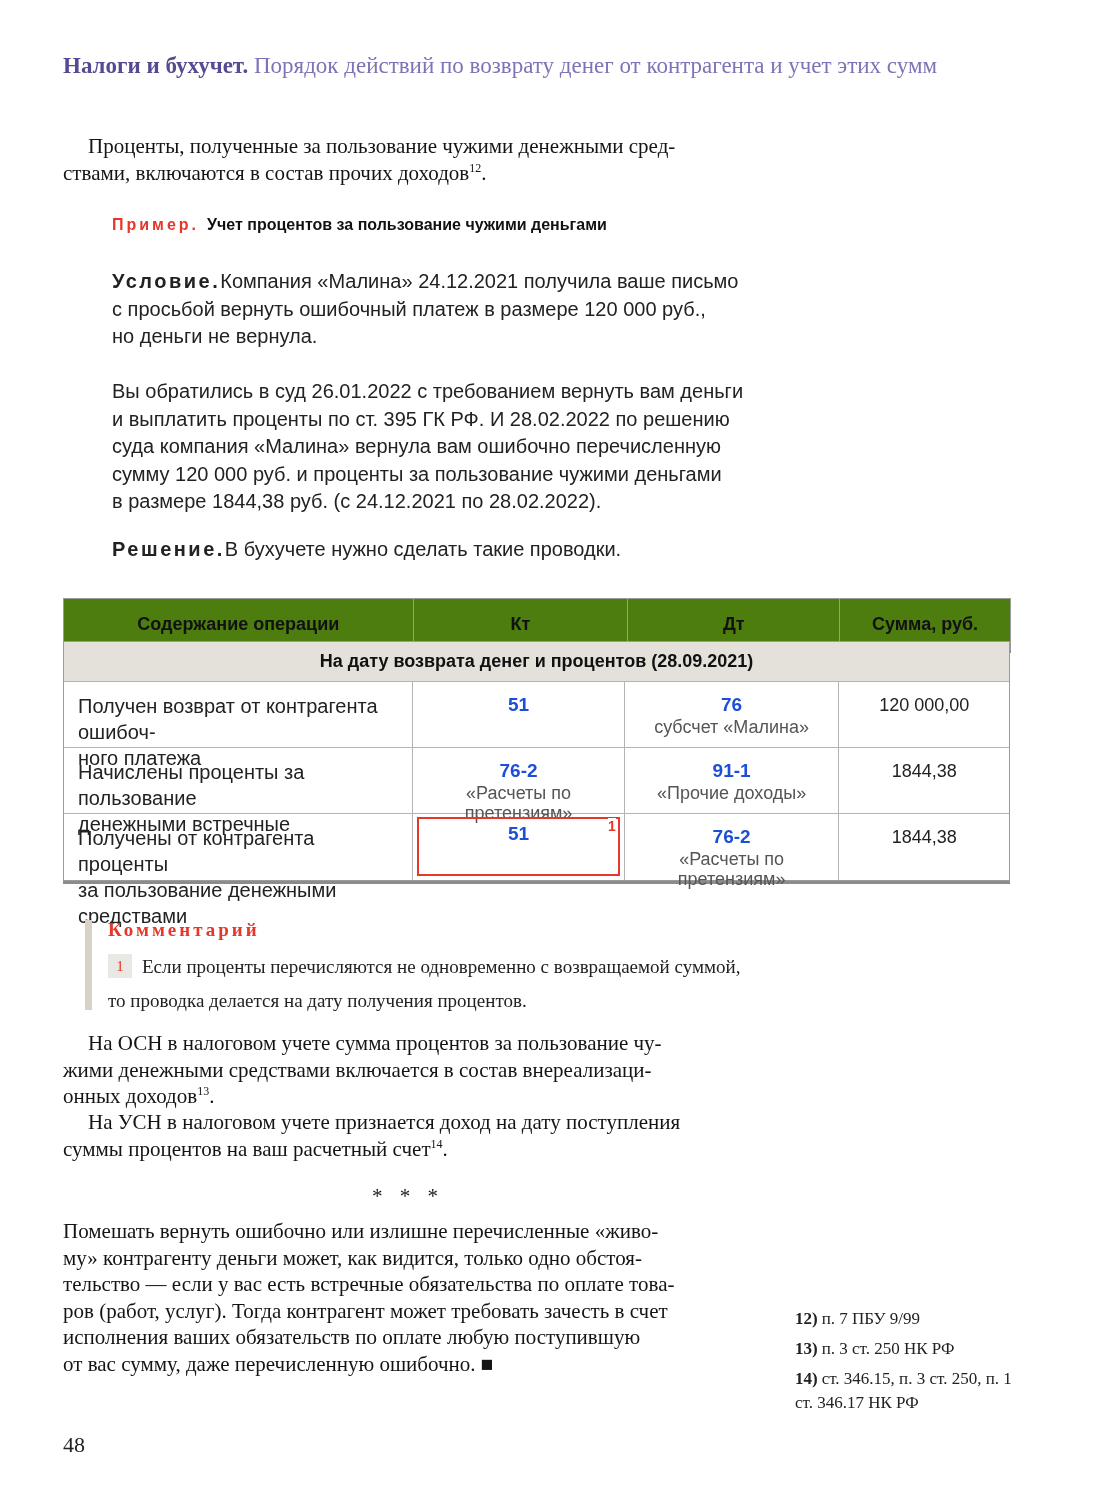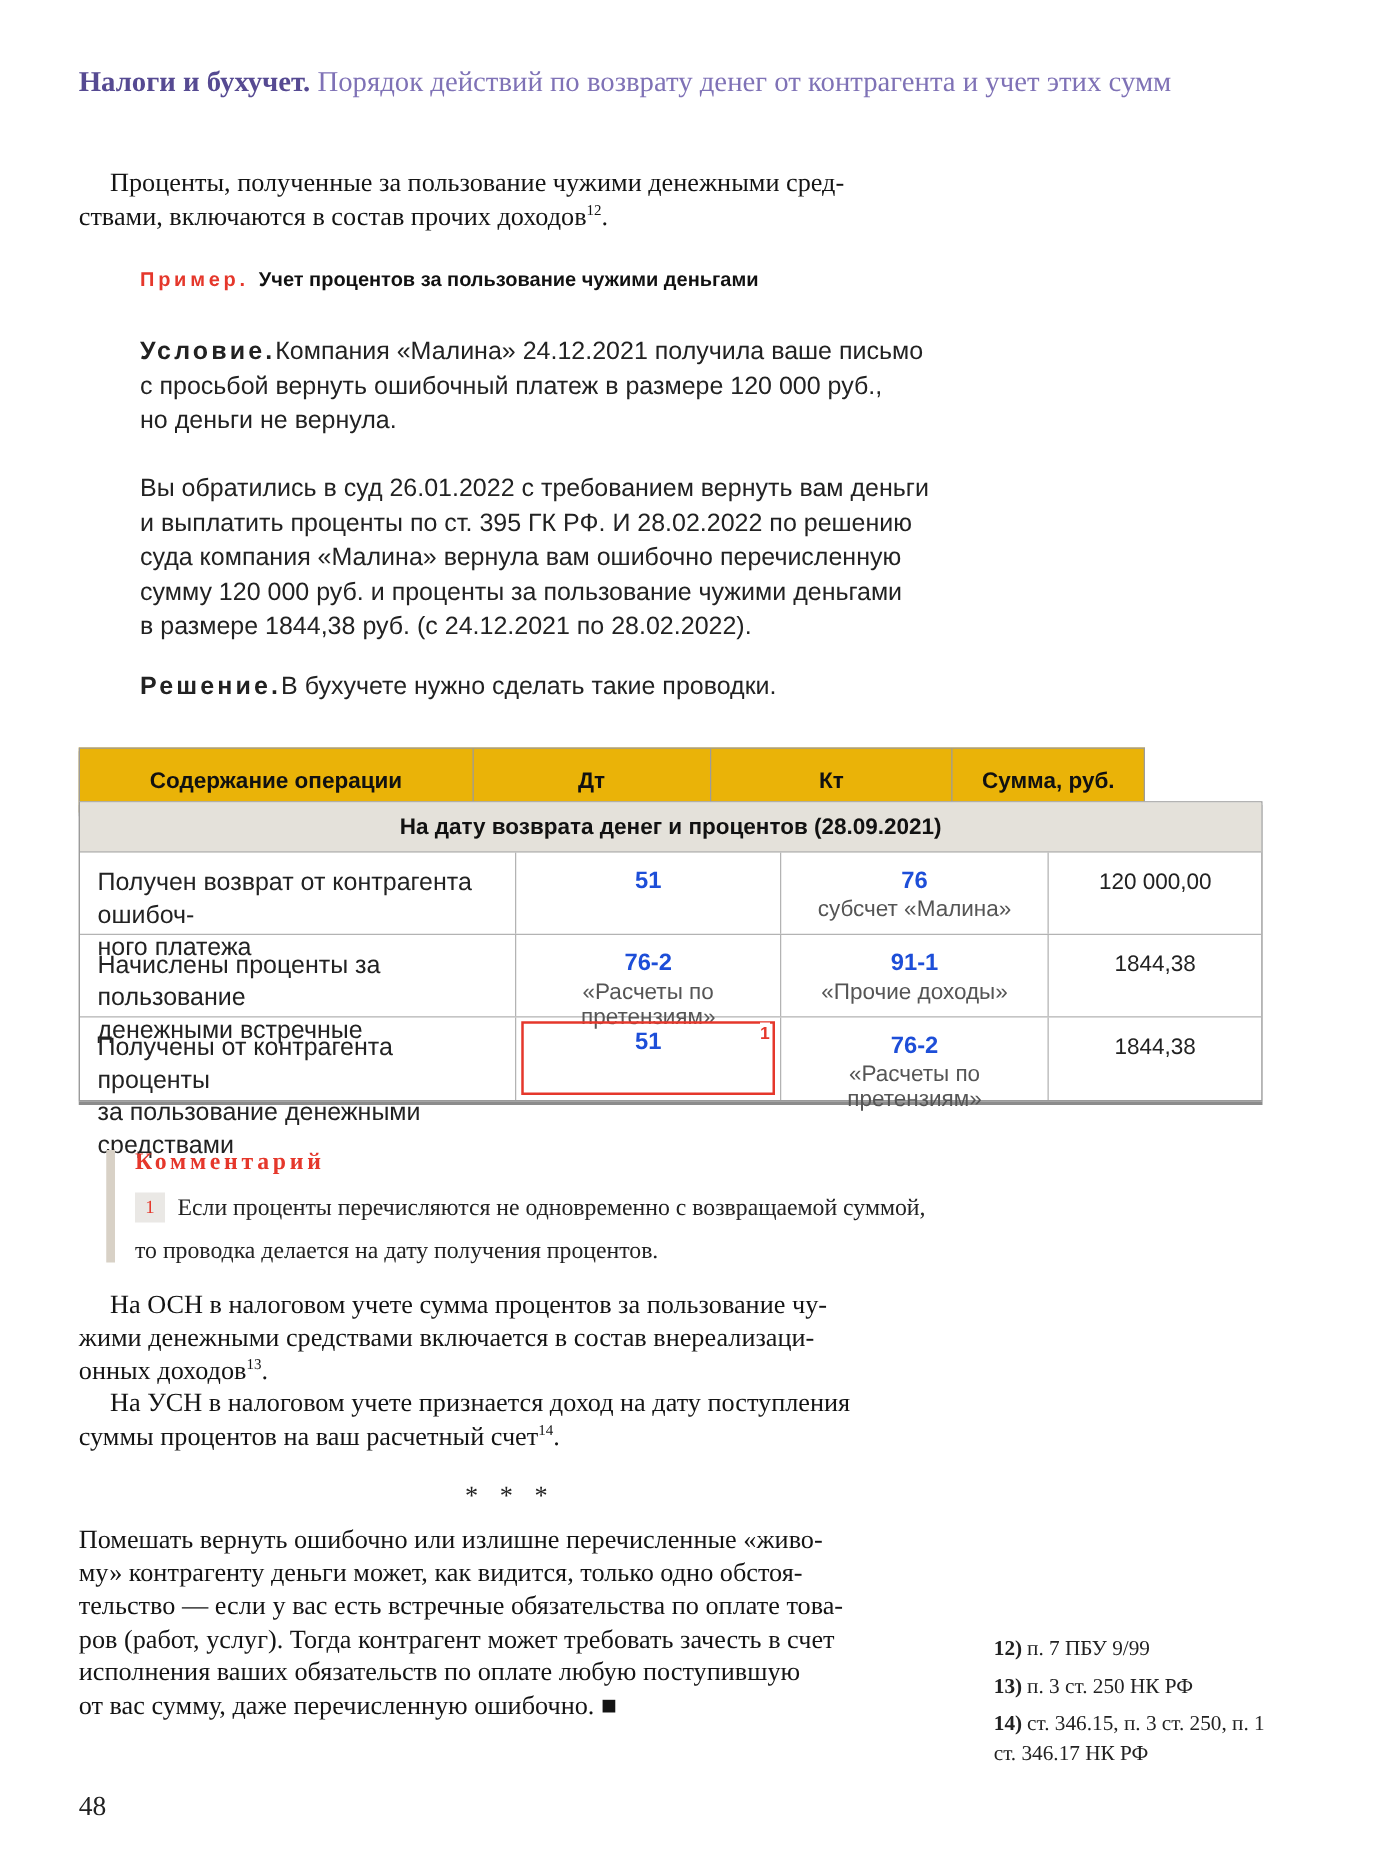--- a/index.html
+++ b/index.html
@@ -34,22 +34,22 @@
   
   .sans { font-family: "Liberation Sans", sans-serif; }
   .ex-head { position: absolute; left: 112px; top: 216px; width: 640px; font-size: 16px; }
   .ex-label { color: #e5372b; font-weight: bold; letter-spacing: 3px; }
   .ex-title { color: #111; font-weight: bold; margin-left: 8px; }
   .ex-para { position: absolute; left: 112px; width: 645px; font-size: 20px; line-height: 27.5px; color: #222; }
   .ex-sublabel { font-weight: bold; letter-spacing: 2.5px; margin-right: 0; }
 
   
   .t-headrow {
-    position: absolute; left: 63px; top: 598px; width: 853px; height: 52px;
-    background: #eab308;
+    position: absolute; left: 63px; top: 598px; width: 948px; height: 52px;
+    background: #4d7c0f;
     border: 1px solid #9b9b9b;
     box-shadow: 0 3px 0 #8c8c8c;
     display: flex;
   }
   .t-headrow .th {
     display: flex; align-items: center; justify-content: center;
     font-family: "Liberation Sans", sans-serif;
     font-weight: bold; font-size: 18px; color: #111;
     border-right: 1px solid #9b9b9b;
   }
@@ -137,22 +137,22 @@
   <p class="ex-para sans" style="top:378px;"><span class="ml">Вы обратились в суд 26.01.2022 с требованием вернуть вам деньги
 и выплатить проценты по ст. 395 ГК РФ. И 28.02.2022 по решению
 суда компания «Малина» вернула вам ошибочно перечисленную
 сумму 120 000 руб. и проценты за пользование чужими деньгами
 в размере 1844,38 руб. (с 24.12.2021 по 28.02.2022).</span></p>
 
   <p class="ex-para sans" style="top:536px;"><span class="ex-sublabel">Решение.</span><span>В бухучете нужно сделать такие проводки.</span></p>
 
   <div class="t-headrow">
     <div class="th w-desc">Содержание операции</div>
+    <div class="th w-kt">Кт</div>
     <div class="th w-dt">Дт</div>
-    <div class="th w-kt">Кт</div>
     <div class="th w-sum">Сумма, руб.</div>
   </div>
 
   <div class="t-body">
     <div class="t-sub">На дату возврата денег и процентов (28.09.2021)</div>
 
     <div class="trow" style="height:66px;">
       <div class="td td-desc w-desc ml">Получен возврат от контрагента ошибоч-
 ного платежа</div>
       <div class="td td-acct w-dt">

